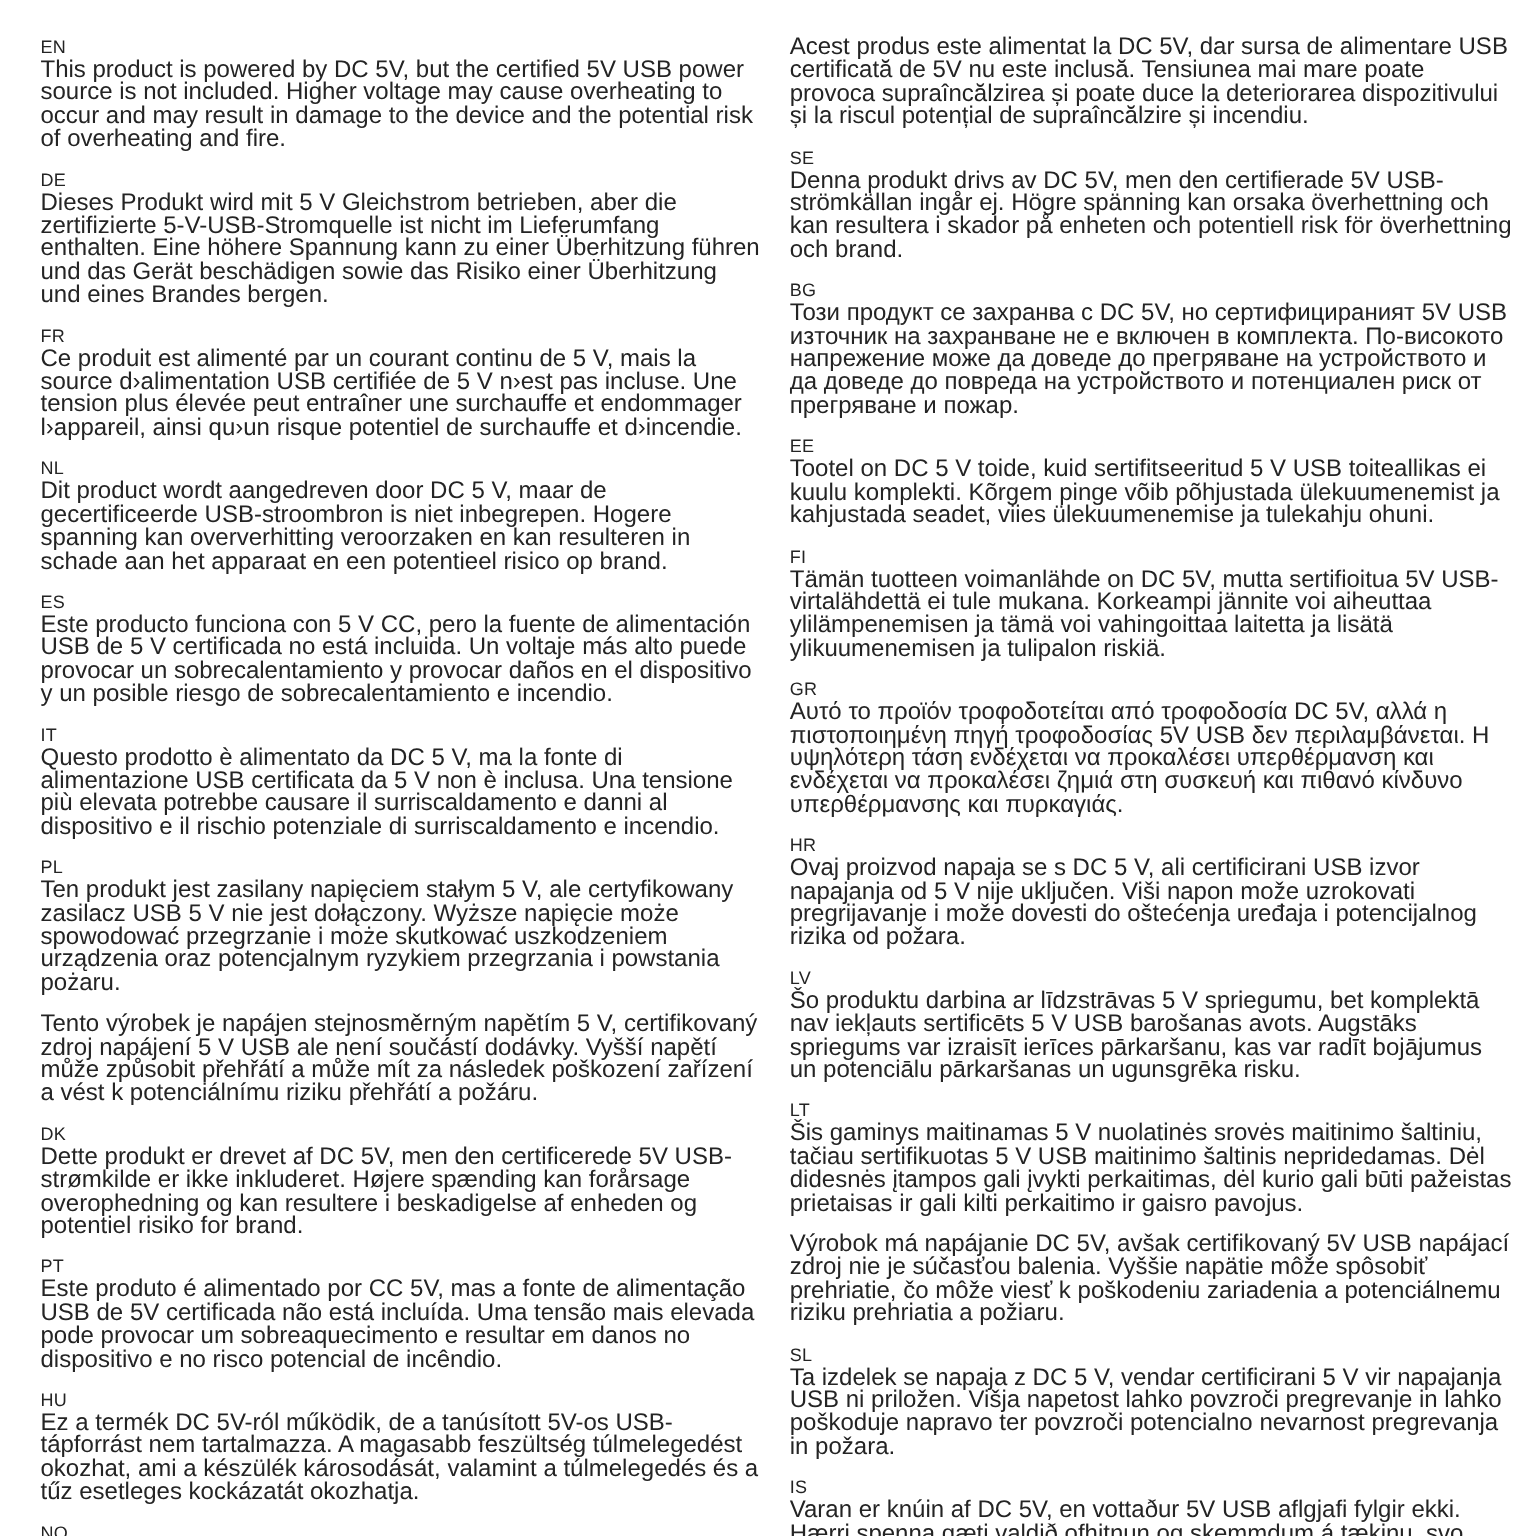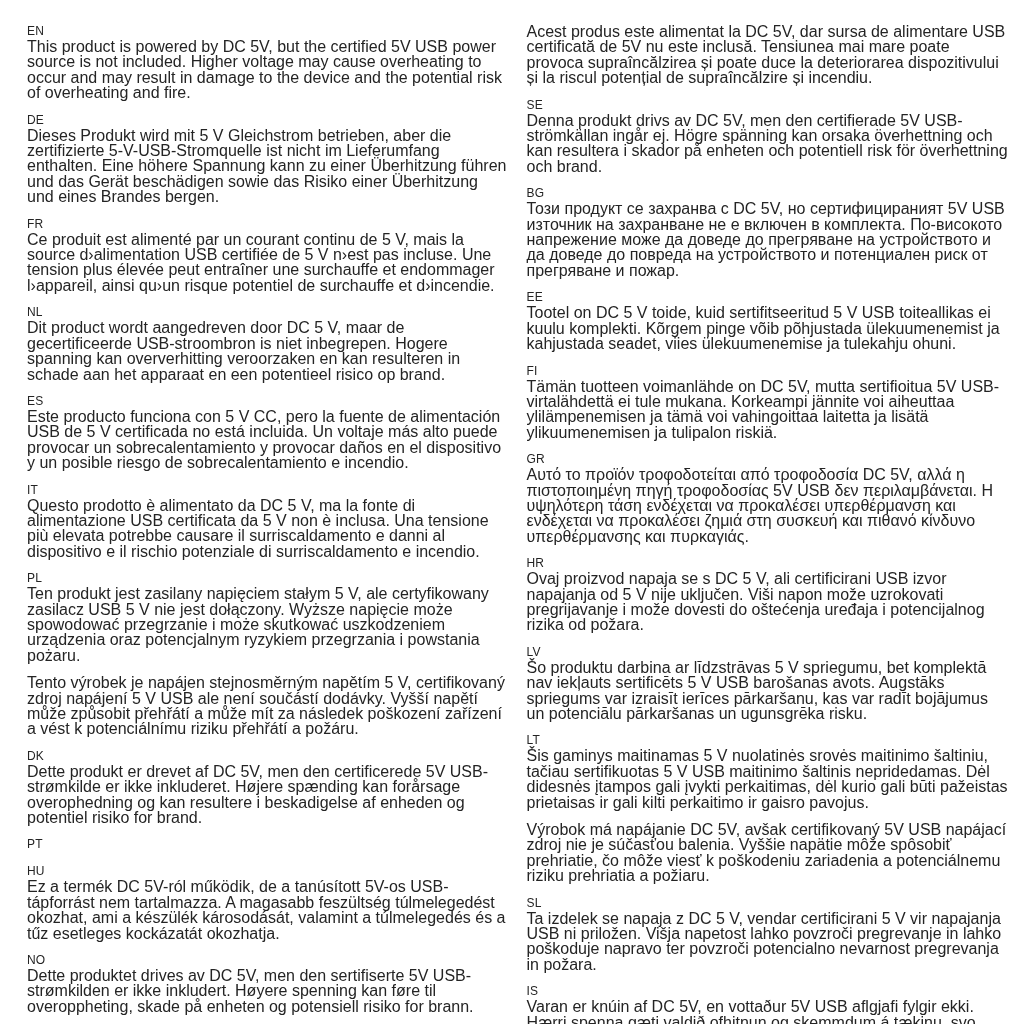--- a/index.html
+++ b/index.html
@@ -76,20 +76,21 @@
       </div>
       <div class="section">
         <p class="lang-text">Tento výrobek je napájen stejnosměrným napětím 5 V, certifikovaný zdroj napájení 5 V USB ale není součástí dodávky. Vyšší napětí může způsobit přehřátí a může mít za následek poškození zařízení a vést k potenciálnímu riziku přehřátí a požáru.</p>
       </div>
       <div class="section">
         <div class="lang-code">DK</div>
         <p class="lang-text">Dette produkt er drevet af DC 5V, men den certificerede 5V USB-strømkilde er ikke inkluderet. Højere spænding kan forårsage overophedning og kan resultere i beskadigelse af enheden og potentiel risiko for brand.</p>
       </div>
       <div class="section">
         <div class="lang-code">PT</div>
+        <p class="lang-text">Este produto é alimentado por CC 5V, mas a fonte de alimentação USB de 5V certificada não está incluída. Uma tensão mais elevada pode provocar um sobreaquecimento e resultar em danos no dispositivo e no risco potencial de incêndio.</p>
       </div>
       <div class="section">
         <div class="lang-code">HU</div>
         <p class="lang-text">Ez a termék DC 5V-ról működik, de a tanúsított 5V-os USB-tápforrást nem tartalmazza. A magasabb feszültség túlmelegedést okozhat, ami a készülék károsodását, valamint a túlmelegedés és a tűz esetleges kockázatát okozhatja.</p>
       </div>
       <div class="section">
         <div class="lang-code">NO</div>
         <p class="lang-text">Dette produktet drives av DC 5V, men den sertifiserte 5V USB-strømkilden er ikke inkludert. Høyere spenning kan føre til overoppheting, skade på enheten og potensiell risiko for brann.</p>
       </div>
     </div>

